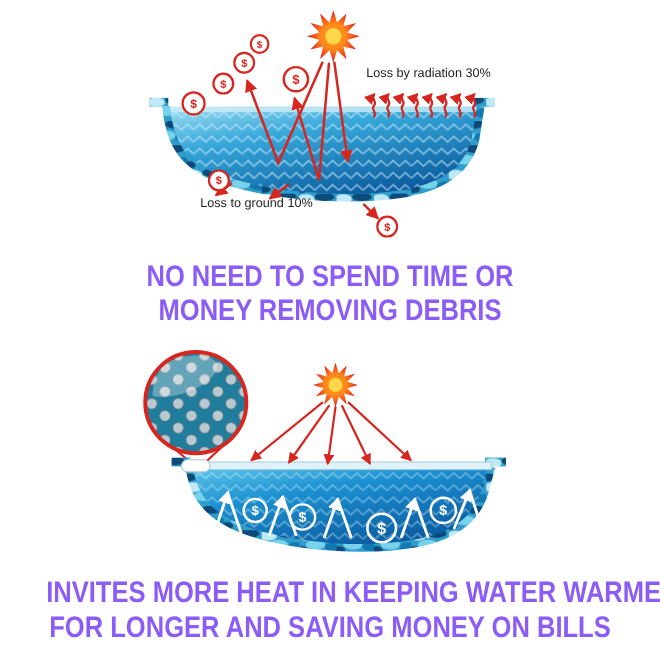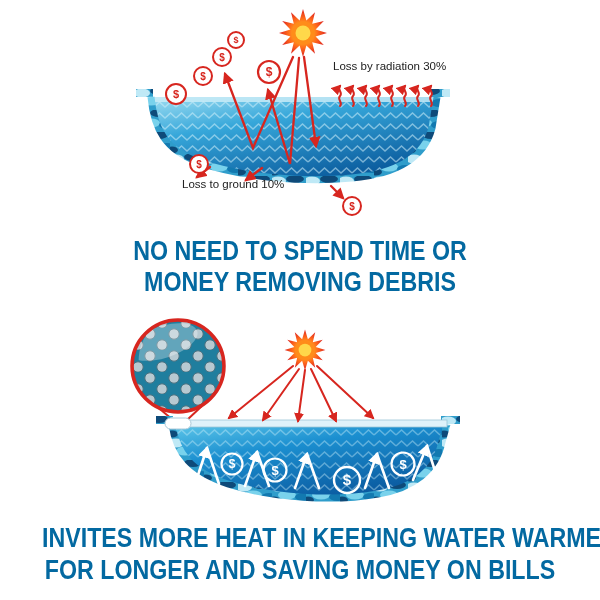--- a/index.html
+++ b/index.html
@@ -1,21 +1,21 @@
 <!DOCTYPE html>
 <html><head>
 <meta charset="utf-8">
 <style>
   html,body{margin:0;padding:0;background:#ffffff;}
   #stage{position:relative;width:600px;height:600px;background:#ffffff;overflow:hidden;
          font-family:"Liberation Sans",sans-serif;}
   .diagram-svg{position:absolute;left:0;display:block;}
   #top-svg{top:0;}
   #bottom-svg{top:306px;}
-  .caption{position:absolute;left:0;width:600px;text-align:center;color:#0369a1;font-weight:700;}
+  .caption{position:absolute;left:0;width:600px;text-align:center;color:#8b5cf6;font-weight:700;}
   #caption-top{top:236px;}
   #caption-bottom{top:522px;}
   .cap-line{display:block;font-size:27px;line-height:31px;transform:scaleX(0.86);transform-origin:center;
             letter-spacing:0;white-space:nowrap;}
   #caption-bottom .cap-line{line-height:32px;}
   svg text.lbl{font-family:"Liberation Sans",sans-serif;font-size:11.5px;fill:#222222;}
   svg text.coin-red{font-family:"Liberation Sans",sans-serif;font-weight:700;fill:#d7261f;text-anchor:middle;}
   svg text.coin-white{font-family:"Liberation Sans",sans-serif;font-weight:700;fill:#ffffff;text-anchor:middle;}
 </style>
 </head>

